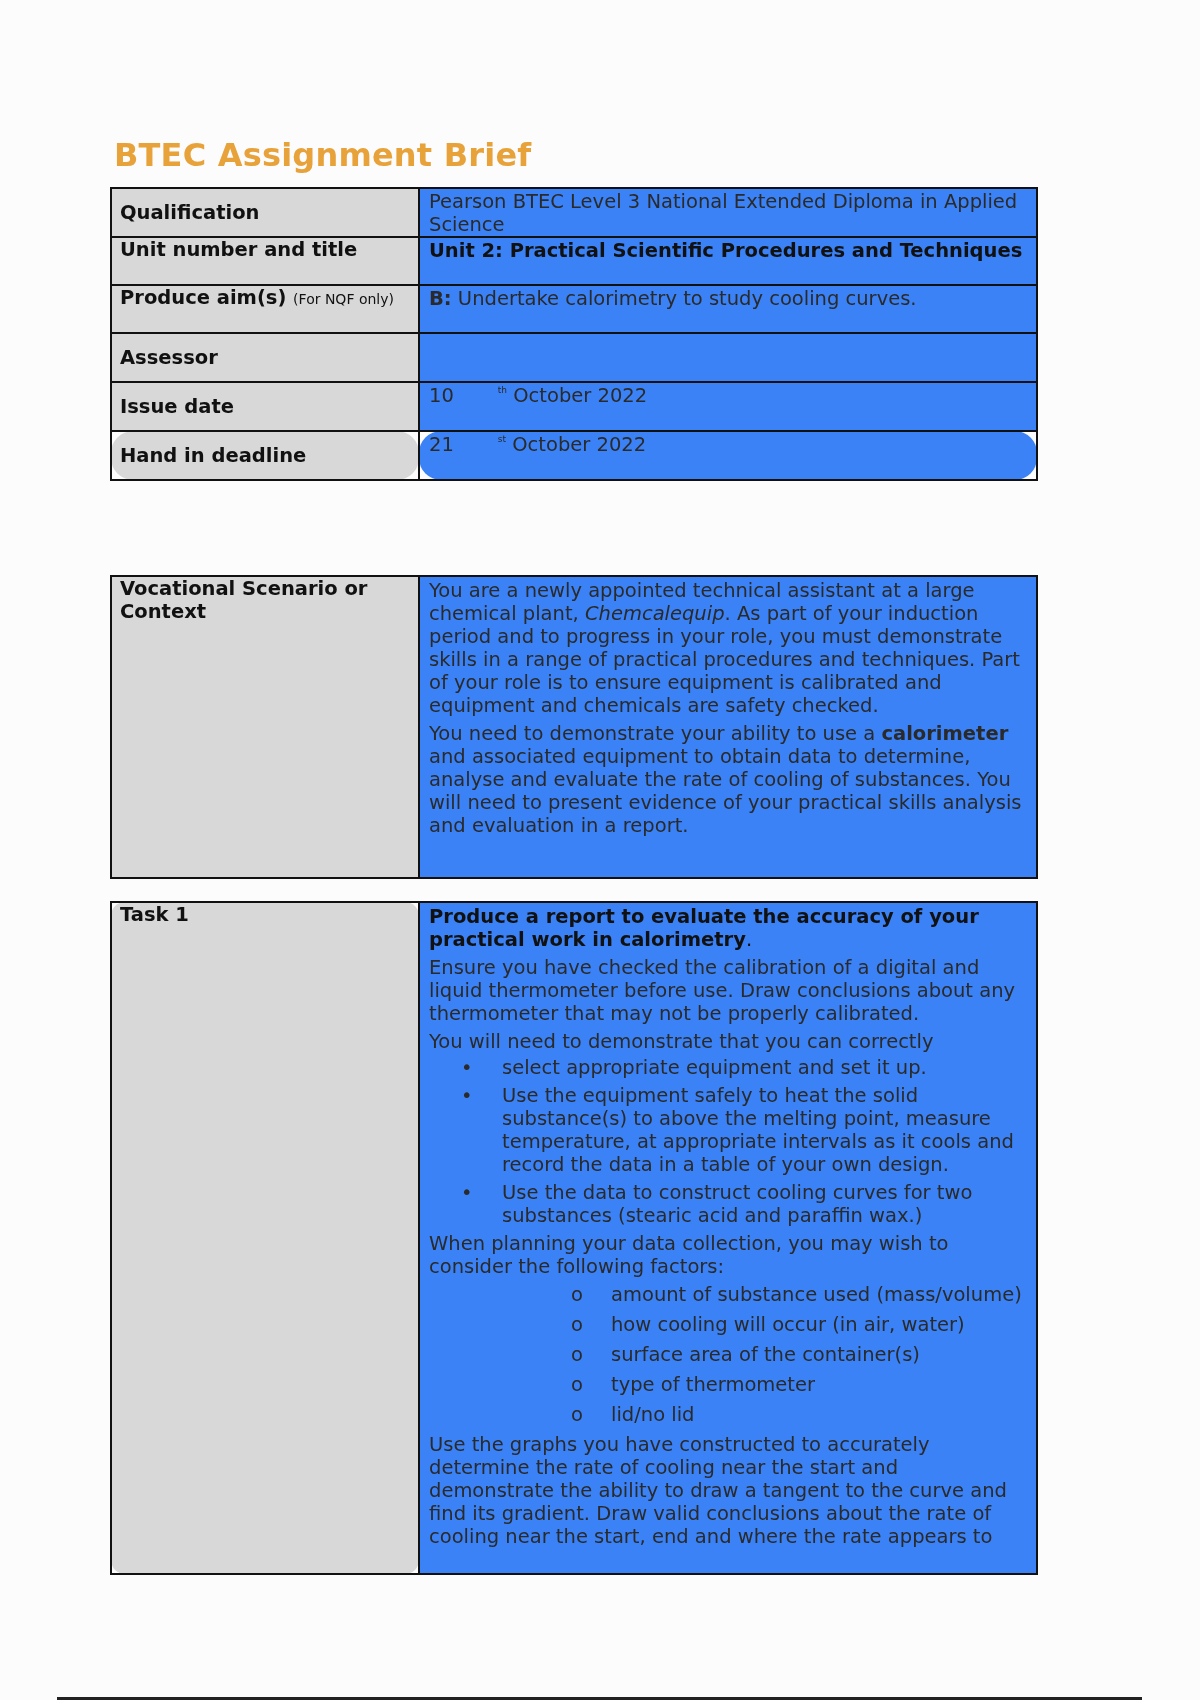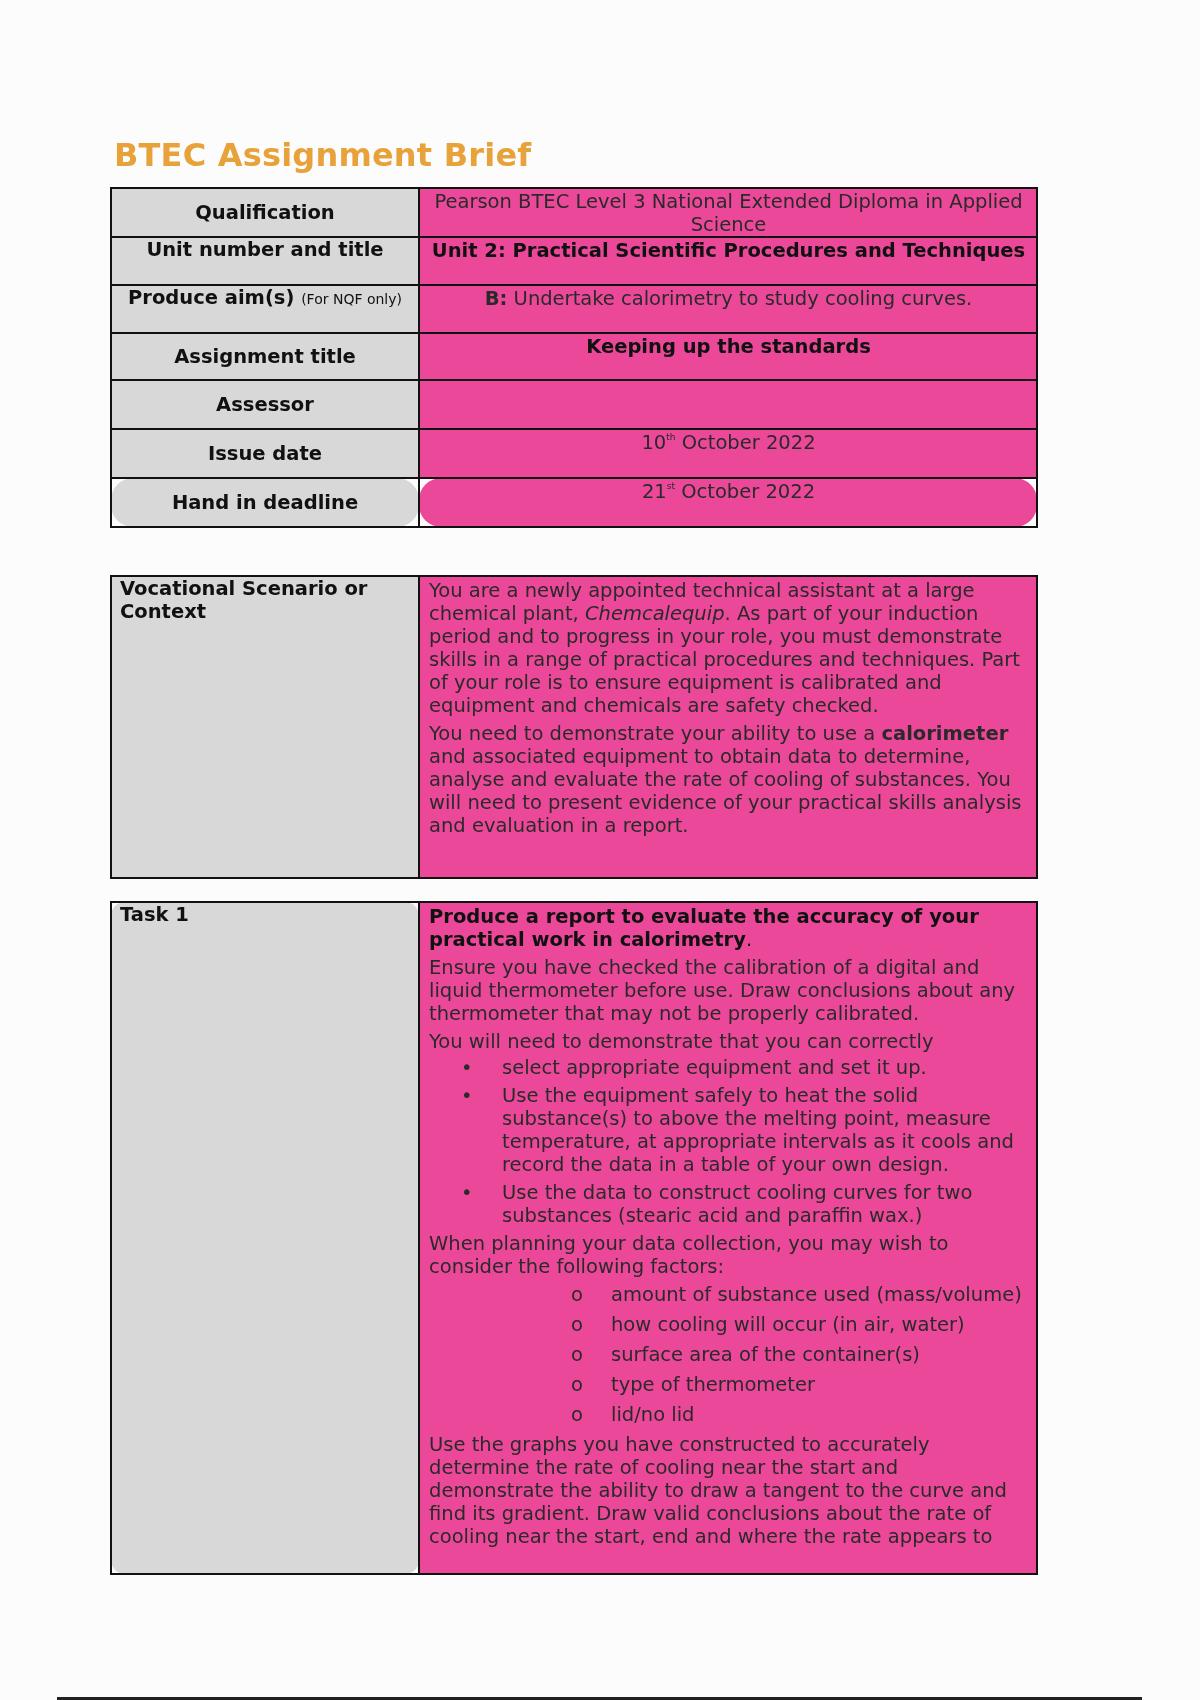--- a/index.html
+++ b/index.html
@@ -20,34 +20,34 @@
   }
   table.brief td {
     border: 2px solid #111; vertical-align: top; padding: 0;
     font-size: 19.5px; line-height: 23px;
   }
   td.lbl {
     width: 290px; background: #d9d8d9; font-weight: bold; color: #111;
     padding: 0 8px !important; vertical-align: middle;
   }
   td.lbl .small { font-weight: normal; font-size: 14px; }
-  td.val { background: #ec4899; padding: 0 8px 0 9px !important; color: #2a2a2a; }
+  td.val { background: #3b82f6; padding: 0 8px 0 9px !important; color: #2a2a2a; }
   td.val.bold { font-weight: bold; color: #111; }
-  #t1 { top: 187px; text-align: center; }
+  #t1 { top: 187px; }
   #t1 tr.r1 td { height: 45px; }
   #t1 tr.r2 td { height: 45px; }
   #t1 tr.r3 td { height: 45px; }
   #t1 tr.r4 td { height: 44px; }
   #t1 tr.r5 td { height: 46px; }
   #t1 tr.r6 td { height: 46px; }
   #t1 tr.r7 td { height: 46px; border-radius: 22px; }
   #t1 td.lbl { vertical-align: middle; }
   #t1 tr.r2 td.lbl, #t1 tr.r3 td.lbl { vertical-align: top; }
   #t1 td.val { vertical-align: top; padding-top: 1px !important; }
-  sup { font-size: 9px; vertical-align: 9px; line-height: 0; }
+  sup { font-size: 9px; vertical-align: 9px; line-height: 0; margin-left: 44px; }
 
   #t2 { top: 575px; }
   #t2 td { height: 298px; }
   #t2 td.val { padding-top: 2px !important; }
   #t2 p { margin: 0 0 5px 0; }
 
   #t3 { top: 901px; }
   #t3 td { height: 668px; }
   #t3 td.lbl { vertical-align: top; border-radius: 14px; }
   #t3 td.val { padding-top: 2px !important; }
@@ -74,24 +74,20 @@
     <td class="lbl">Qualification</td>
     <td class="val">Pearson BTEC Level 3 National Extended Diploma in Applied Science</td>
   </tr>
   <tr class="r2">
     <td class="lbl">Unit number and title</td>
     <td class="val bold">Unit 2:  Practical Scientific Procedures and Techniques</td>
   </tr>
   <tr class="r3">
     <td class="lbl"><span>Produce aim(s)</span> <span class="small">(For NQF only)</span></td>
     <td class="val"><b>B:</b><span> Undertake calorimetry to study cooling curves.</span></td>
-  </tr>
-  <tr class="r4">
-    <td class="lbl">Assignment title</td>
-    <td class="val bold">Keeping up the standards</td>
   </tr>
   <tr class="r5">
     <td class="lbl">Assessor</td>
     <td class="val"></td>
   </tr>
   <tr class="r6">
     <td class="lbl">Issue date</td>
     <td class="val"><span>10</span><sup>th</sup><span> October 2022</span></td>
   </tr>
   <tr class="r7">

